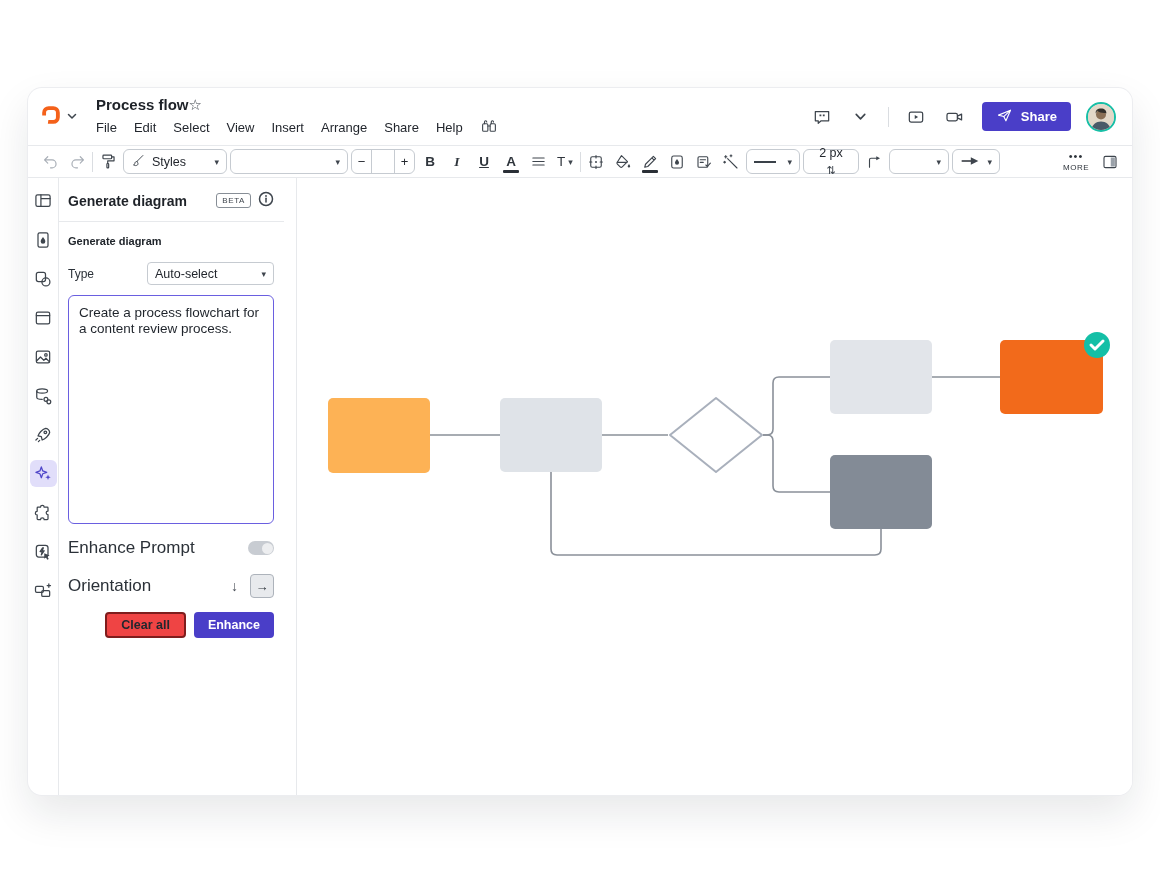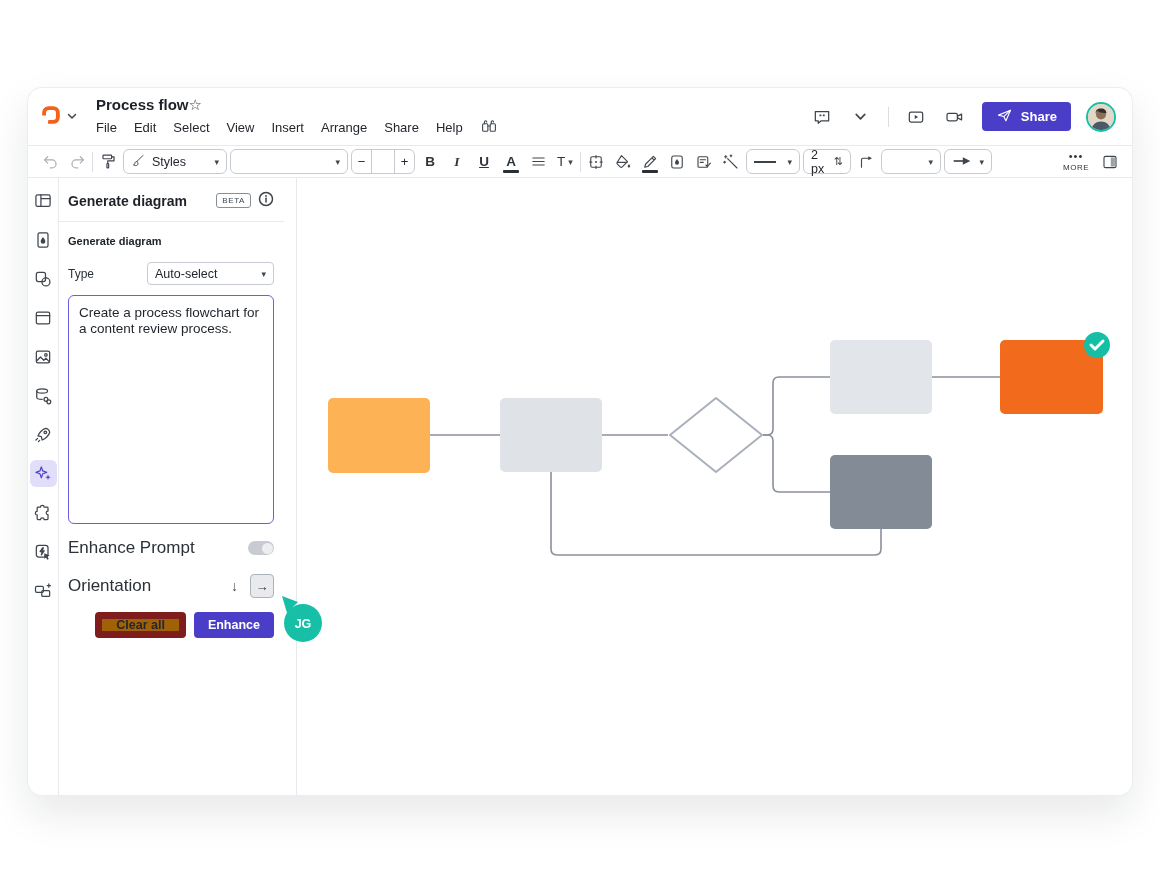--- a/index.html
+++ b/index.html
@@ -72,21 +72,21 @@
   .toggle { width:26px; height:14px; border-radius:7px; background:#C8CCD2; position:relative; cursor:pointer; }
   .toggle .knob { position:absolute; right:1.5px; top:1.5px; width:11px; height:11px; border-radius:50%; background:#EDEEF0; }
   .orient-row { display:flex; align-items:center; margin-top:16px; }
   .orient-row .small-label { flex:1; }
   .orient-down { font-size:14px; color:#4A5058; margin-right:12px; cursor:pointer; }
   .orient-right { width:24px; height:24px; border:1px solid #ADB3BB; background:#E8EAED; border-radius:4px;
                   display:flex; align-items:center; justify-content:center; font-size:13px; color:#2F353C; cursor:pointer; }
   .btn-row { display:flex; justify-content:flex-end; gap:8px; margin-top:14px; }
   .btn { height:26px; padding:0 14px; border-radius:4px; font-size:12.5px; font-weight:700; display:flex;
          align-items:center; cursor:pointer; }
-  .btn.ghost { border:7px solid #7f1d1d; background:#a16207; color:#23272E; }
+  .btn.ghost { border:2px solid #7f1d1d; background:#ef4444; color:#23272E; }
   .btn.primary { background:#4A3EC8; color:#fff; }
   .canvas { flex:1; position:relative; background:#fff; }
   .canvas svg { display:block; }
   .collab-cursor { position:absolute; left:240px; top:414px; width:66px; height:62px; pointer-events:none; }
   
   .ic { stroke:#3E454D; fill:none; stroke-width:1.5; stroke-linecap:round; stroke-linejoin:round; }
   .ic-dim { stroke:#A8AEB6; }
   .ic-ai { stroke:#4F46C9; }
   .fl { fill:#3E454D; stroke:none; }
 </style>
@@ -262,21 +262,21 @@
     <span class="tb-btn">
       <svg width="18" height="18" viewBox="0 0 24 24">
         <path class="ic" d="M9.5 9.5 L20 20 M7.5 7.5 l1.6 1.6"></path>
         <path class="ic" d="M5 3.5 v3 M3.5 5 h3 M12 2.5 v2.4 M10.8 3.7 h2.4 M3.5 11 v2.4 M2.3 12.2 h2.4"></path>
       </svg>
     </span>
     <div class="dd" style="width:54px; justify-content:space-between;">
       <span class="line-chip"></span>
       <span class="chev">▾</span>
     </div>
-    <div class="dd px-box" style="width:48px; justify-content:center;">
+    <div class="dd px-box" style="width:56px; justify-content:center;flex-direction:column;">
       <span>2 px</span>
       <span class="stepper">⇅</span>
     </div>
     <span class="tb-btn">
       <svg width="18" height="18" viewBox="0 0 24 24">
         <path class="ic" d="M6 19 V9 a2 2 0 0 1 2 -2 h8"></path>
         <path class="fl" d="M15 4.2 L20 7 L15 9.8 z"></path>
       </svg>
     </span>
     <div class="dd" style="width:60px; justify-content:flex-end;">
@@ -430,21 +430,14 @@
           <rect x="203" y="220" width="102" height="74" rx="5" fill="#DFE3E8" stroke="none"></rect>
           <polygon points="419,220 465,257 419,294 373,257" stroke-width="2" stroke-linejoin="round" fill="#FFFFFF" stroke="#A9B0BC"></polygon>
           <rect x="533" y="162" width="102" height="74" rx="5" fill="#E2E5EA" stroke="none"></rect>
           <rect x="533" y="277" width="102" height="74" rx="5" fill="#838B96" stroke="none"></rect>
           <rect x="703" y="162" width="103" height="74" rx="5" fill="#F26A1B" stroke="none"></rect>
           <circle cx="800" cy="167" r="13" fill="#14BFA6"></circle>
           <path d="M794 167 l4 4 l8 -8" stroke="#FFFFFF" stroke-width="3" fill="none" stroke-linecap="round" stroke-linejoin="round"></path>
         </svg>
     </div>
 
-    <div class="collab-cursor">
-      <svg width="66" height="62" viewBox="0 0 66 62">
-        <polygon points="14,4 30,10 19,21" fill="#17BFA6"></polygon>
-        <circle cx="35" cy="31" r="19" fill="#17BFA6"></circle>
-        <text x="35" y="35.5" text-anchor="middle" font-size="12.5" font-weight="bold" fill="#ffffff" font-family="Liberation Sans, sans-serif">JG</text>
-      </svg>
-    </div>
   </div>
 </div>
 
 </body></html>

